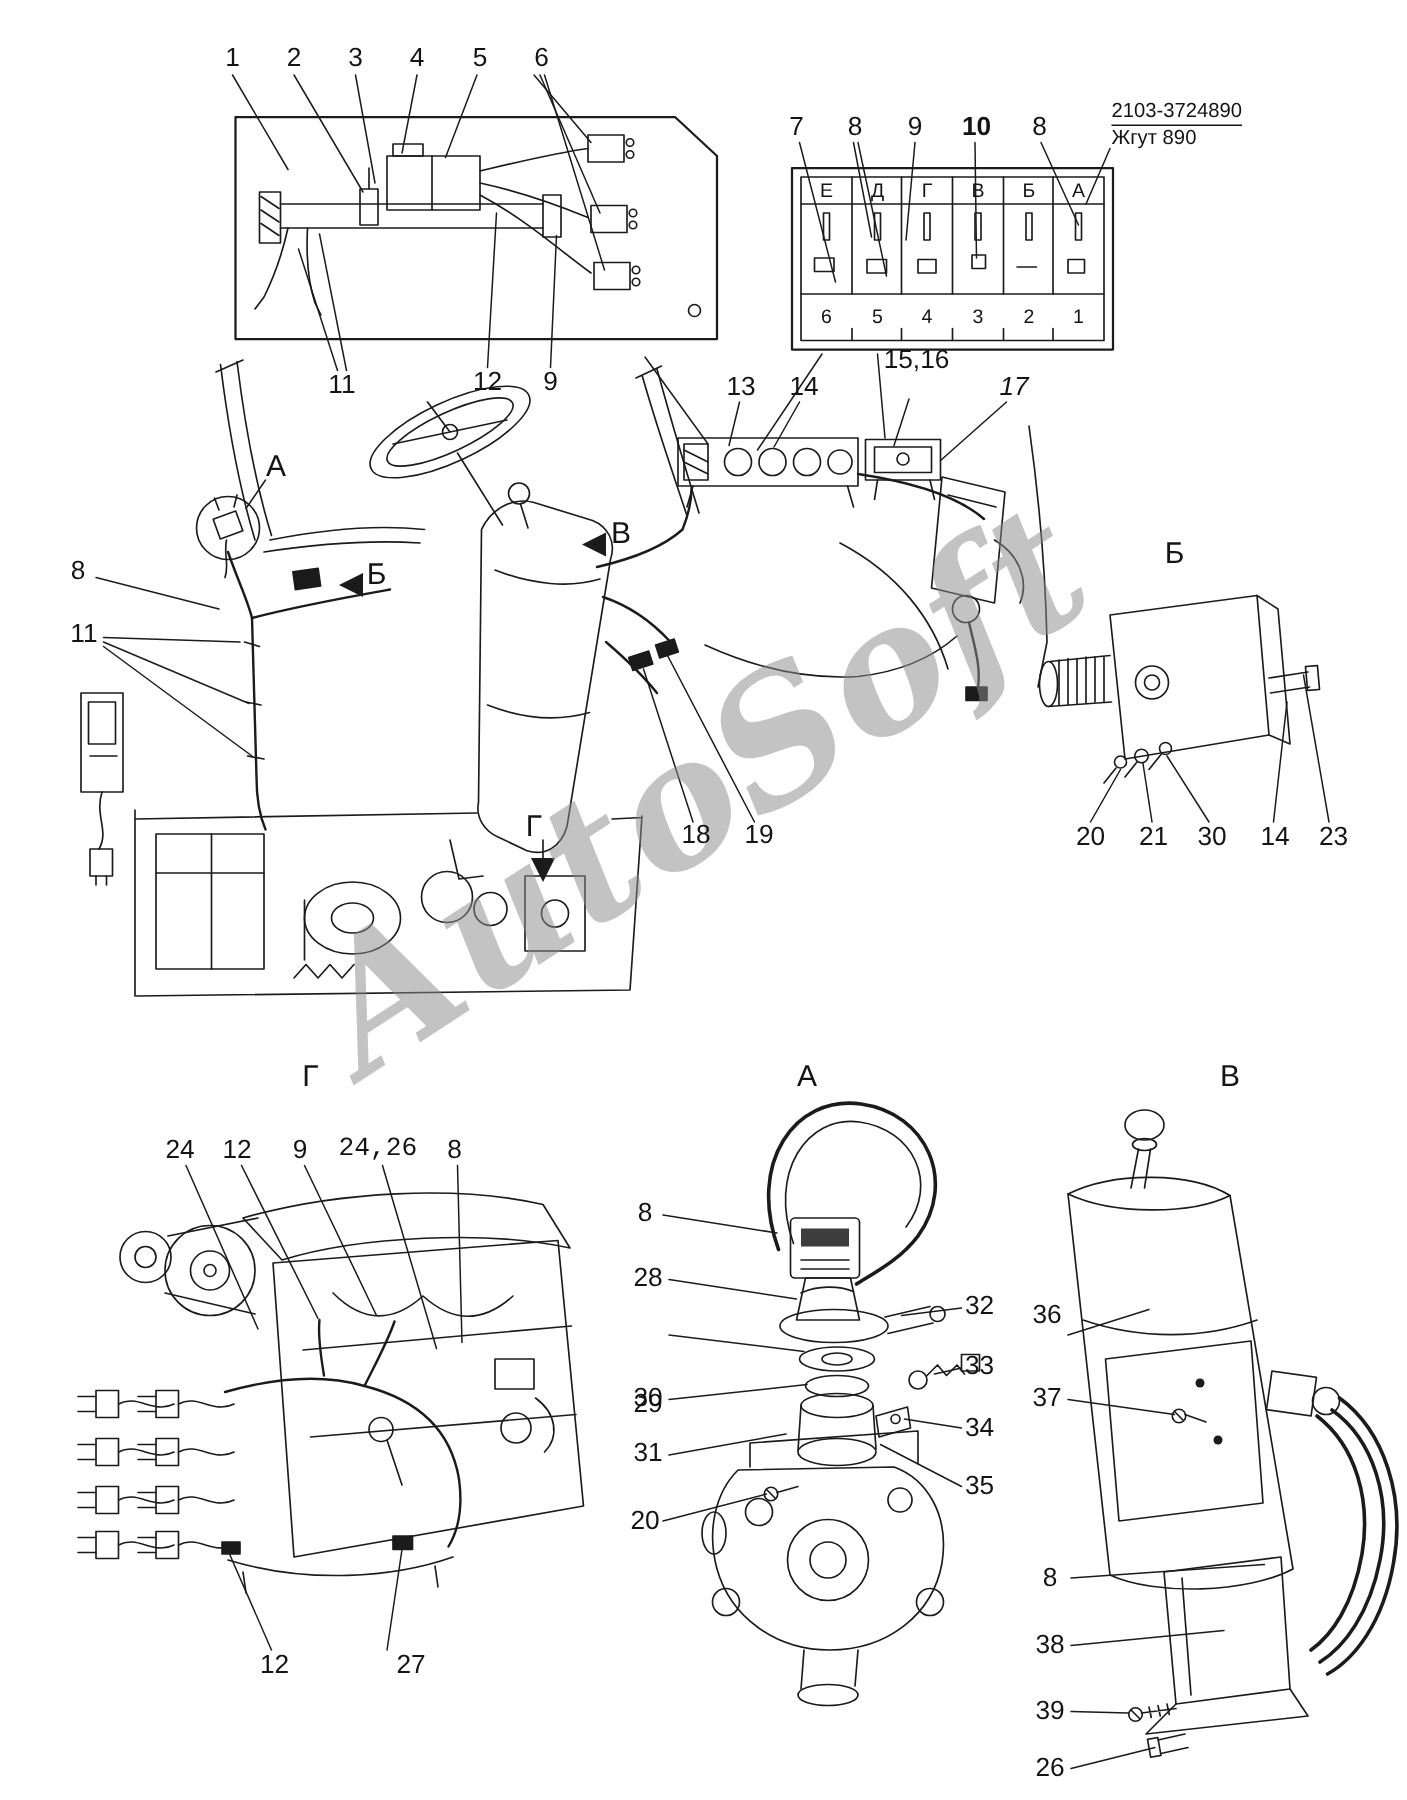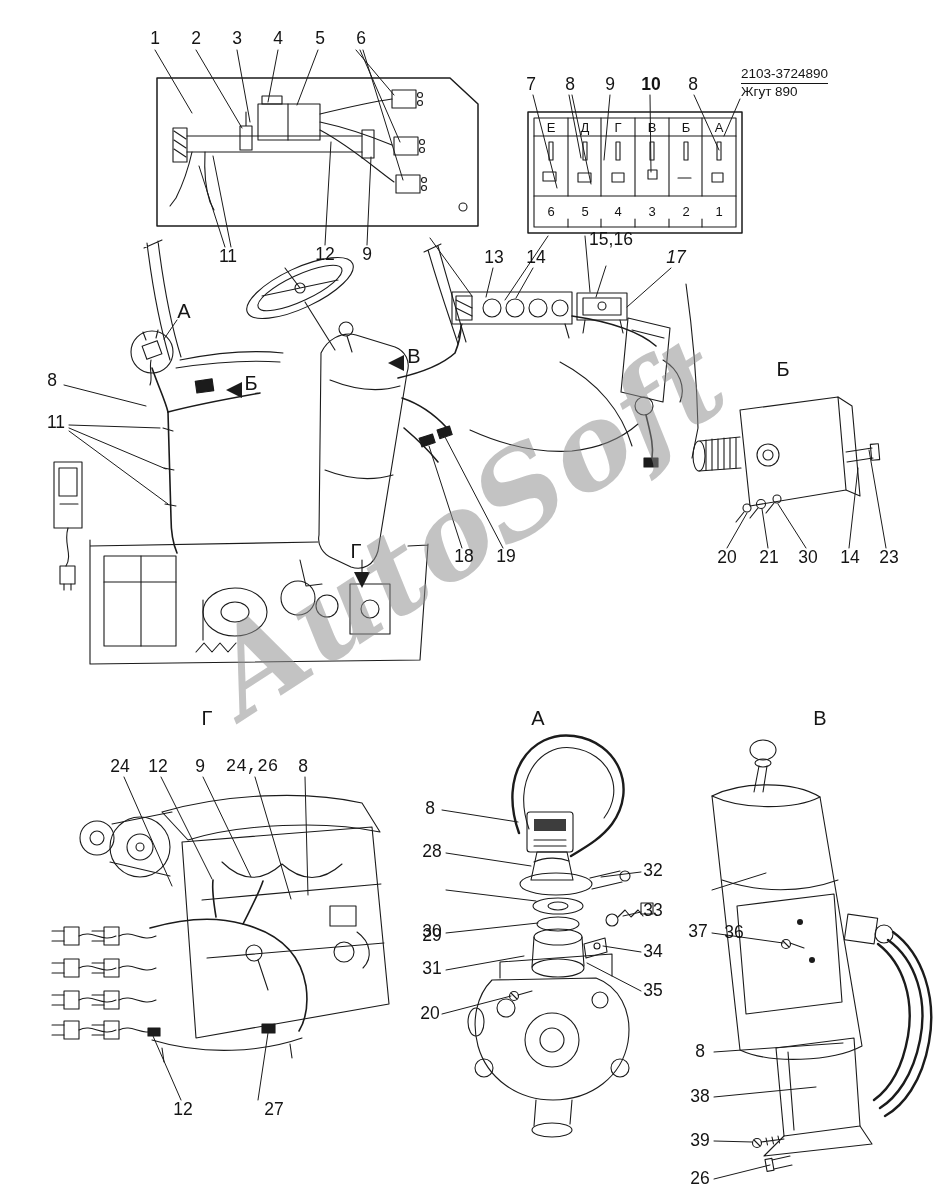--- a/index.html
+++ b/index.html
@@ -432,20 +432,20 @@
   <div class="co" style="left:432px; top:889px;margin-top:47px;">29</div>
   <div class="co" style="left:432px; top:932px;">30</div>
   <div class="co" style="left:432px; top:969px;">31</div>
   <div class="co" style="left:430px; top:1014px;">20</div>
   <div class="co" style="left:653px; top:871px;">32</div>
   <div class="co" style="left:653px; top:911px;">33</div>
   <div class="co" style="left:653px; top:952px;">34</div>
   <div class="co" style="left:653px; top:991px;">35</div>
 
   <div class="sec" style="left:820px; top:718px;">В</div>
-  <div class="co" style="left:698px; top:933px;margin-left:36px;">36</div>
+  <div class="co" style="left:698px; top:877px;">36</div>
   <div class="co" style="left:698px; top:932px;">37</div>
   <div class="co" style="left:700px; top:1052px;">8</div>
   <div class="co" style="left:700px; top:1097px;">38</div>
   <div class="co" style="left:700px; top:1141px;">39</div>
   <div class="co" style="left:700px; top:1179px;">26</div>
 
 </div>
 
 </body></html>

